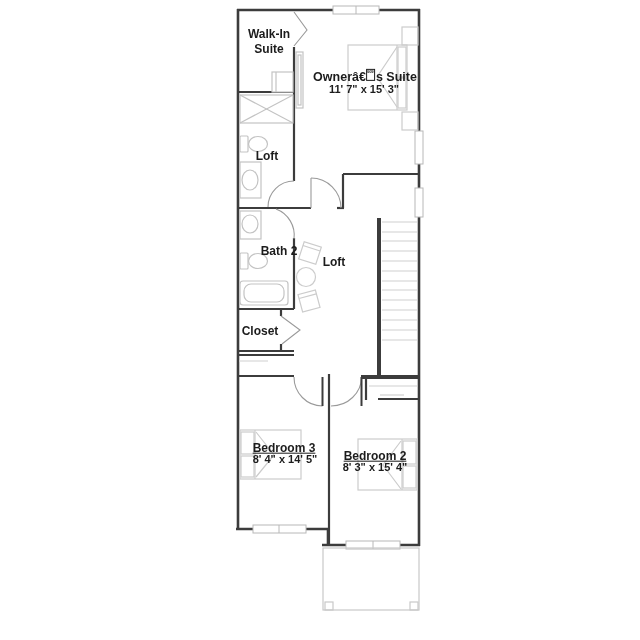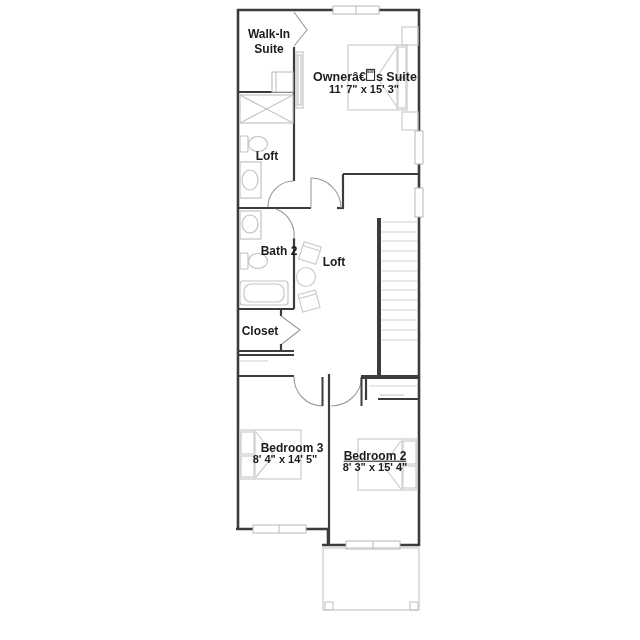--- a/index.html
+++ b/index.html
@@ -193,21 +193,21 @@
   </div>
 
   <div class="lbl" style="left:334px;top:262px;">
     <span>Loft</span>
   </div>
 
   <div class="lbl" style="left:260px;top:331px;">
     <span>Closet</span>
   </div>
 
-  <div class="lbl" style="left:292px;top:448px;">
+  <div class="lbl" style="left:284px;top:448px;text-decoration:underline;">
     <span>Bedroom 3</span>
   </div>
   <div class="lbl dim" style="left:285px;top:460px;">
     <span>8' 4" x 14' 5"</span>
   </div>
 
   <div class="lbl" style="left:375px;top:456px;text-decoration:underline;">
     <span>Bedroom 2</span>
   </div>
   <div class="lbl dim" style="left:375px;top:468px;">

